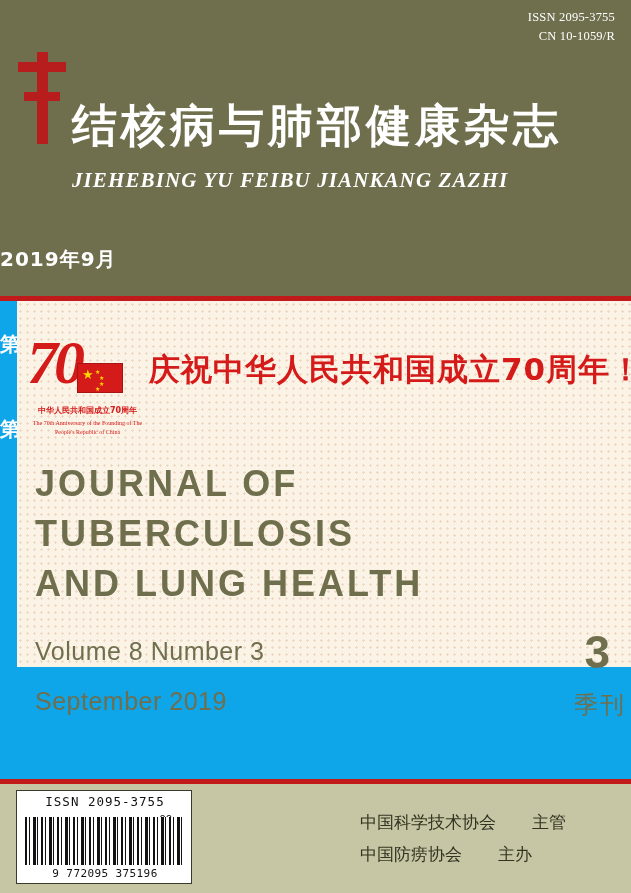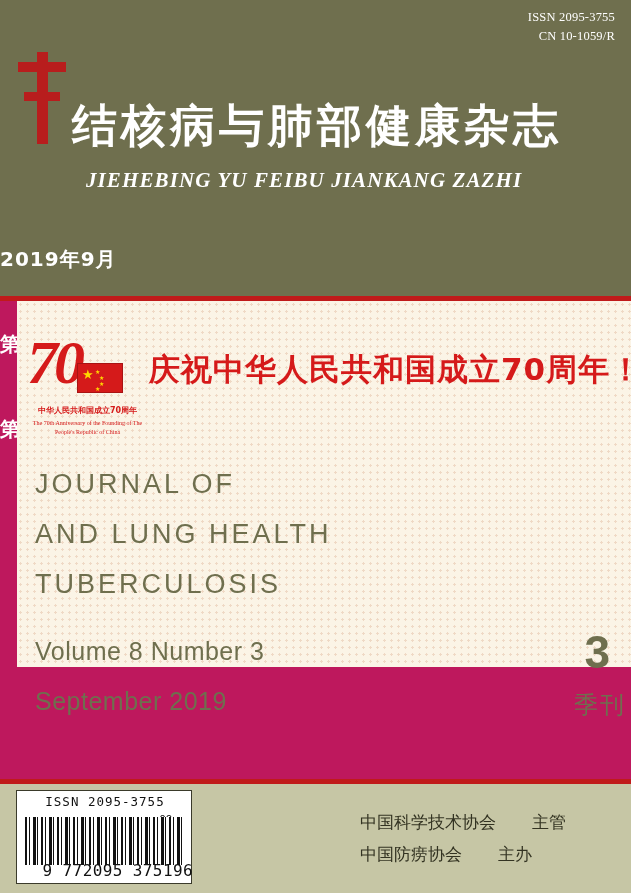--- a/index.html
+++ b/index.html
@@ -8,21 +8,21 @@
     background: #ffffff;
   }
   body {
     font-family: "Liberation Sans", sans-serif;
   }
   .cover {
     position: relative;
     width: 631px;
     height: 893px;
     overflow: hidden;
-    background: #be185d;
+    background: #0ea5e9;
   }
 
   
   .top-band {
     position: absolute;
     left: 0; top: 0;
     width: 631px;
     height: 296px;
     background: #6f6f4e;
   }
@@ -80,21 +80,20 @@
     left: 72px;
     top: 168px;
     width: 545px;
     color: #ffffff;
     font-family: "Liberation Serif", serif;
     font-style: italic;
     font-weight: bold;
     font-size: 21px;
     letter-spacing: 1.1px;
     white-space: nowrap;
-    margin-left: 14px;
   }
   .issue-line {
     position: absolute;
     left: 0;
     top: 246px;
     width: 631px;
     color: #ffffff;
     font-family: "DejaVu Sans", sans-serif;
     font-weight: bold;
     font-size: 20px;
@@ -192,22 +191,22 @@
     letter-spacing: 1px;
     white-space: nowrap;
   }
 
   .en-title {
     position: absolute;
     left: 18px;
     top: 158px;
     color: #6f6f4e;
     font-family: "Liberation Sans", sans-serif;
-    font-weight: normal;
-    font-size: 27px;
+    font-weight: bold;
+    font-size: 36px;
     letter-spacing: 3px;
     line-height: 50px;
   }
   .en-title div { white-space: nowrap; }
 
   .vol-line {
     position: absolute;
     left: 18px;
     top: 336px;
     color: #6f6f4e;
@@ -288,23 +287,23 @@
     right: 12px;
     top: 22px;
     font-family: "DejaVu Sans Mono", monospace;
     font-size: 11px;
     color: #111;
   }
   .barcode-digits {
     position: absolute;
     left: 0; bottom: 3px;
     width: 176px;
-    text-align: right;
+    text-align: center;
     font-family: "DejaVu Sans Mono", monospace;
-    font-size: 16px;
+    font-size: 11px;
     letter-spacing: 0.4px;
     color: #111;
   }
   .org-block {
     position: absolute;
     left: 360px;
     top: 22px;
     font-family: "DejaVu Sans", sans-serif;
     font-size: 17px;
     color: #333322;
@@ -358,22 +357,22 @@
         <span class="star s-small" style="left:17px; top:20px;">★</span>
       </div>
       <div class="cap-cn">中华人民共和国成立70周年</div>
       <div class="cap-en">The 70th Anniversary of the Founding of The People's Republic of China</div>
     </div>
 
     <div class="slogan">庆祝中华人民共和国成立70周年！</div>
 
     <div class="en-title">
       <div>JOURNAL OF</div>
+      <div>TUBERCULOSIS</div>
       <div>AND LUNG HEALTH</div>
-      <div>TUBERCULOSIS</div>
     </div>
 
     <div class="vol-line">Volume 8   Number 3</div>
     <div class="date-line">September   2019</div>
 
     <div class="big-number">3</div>
     <div class="periodicity">季刊</div>
   </div>
 
   <div class="rule-bottom"></div>

